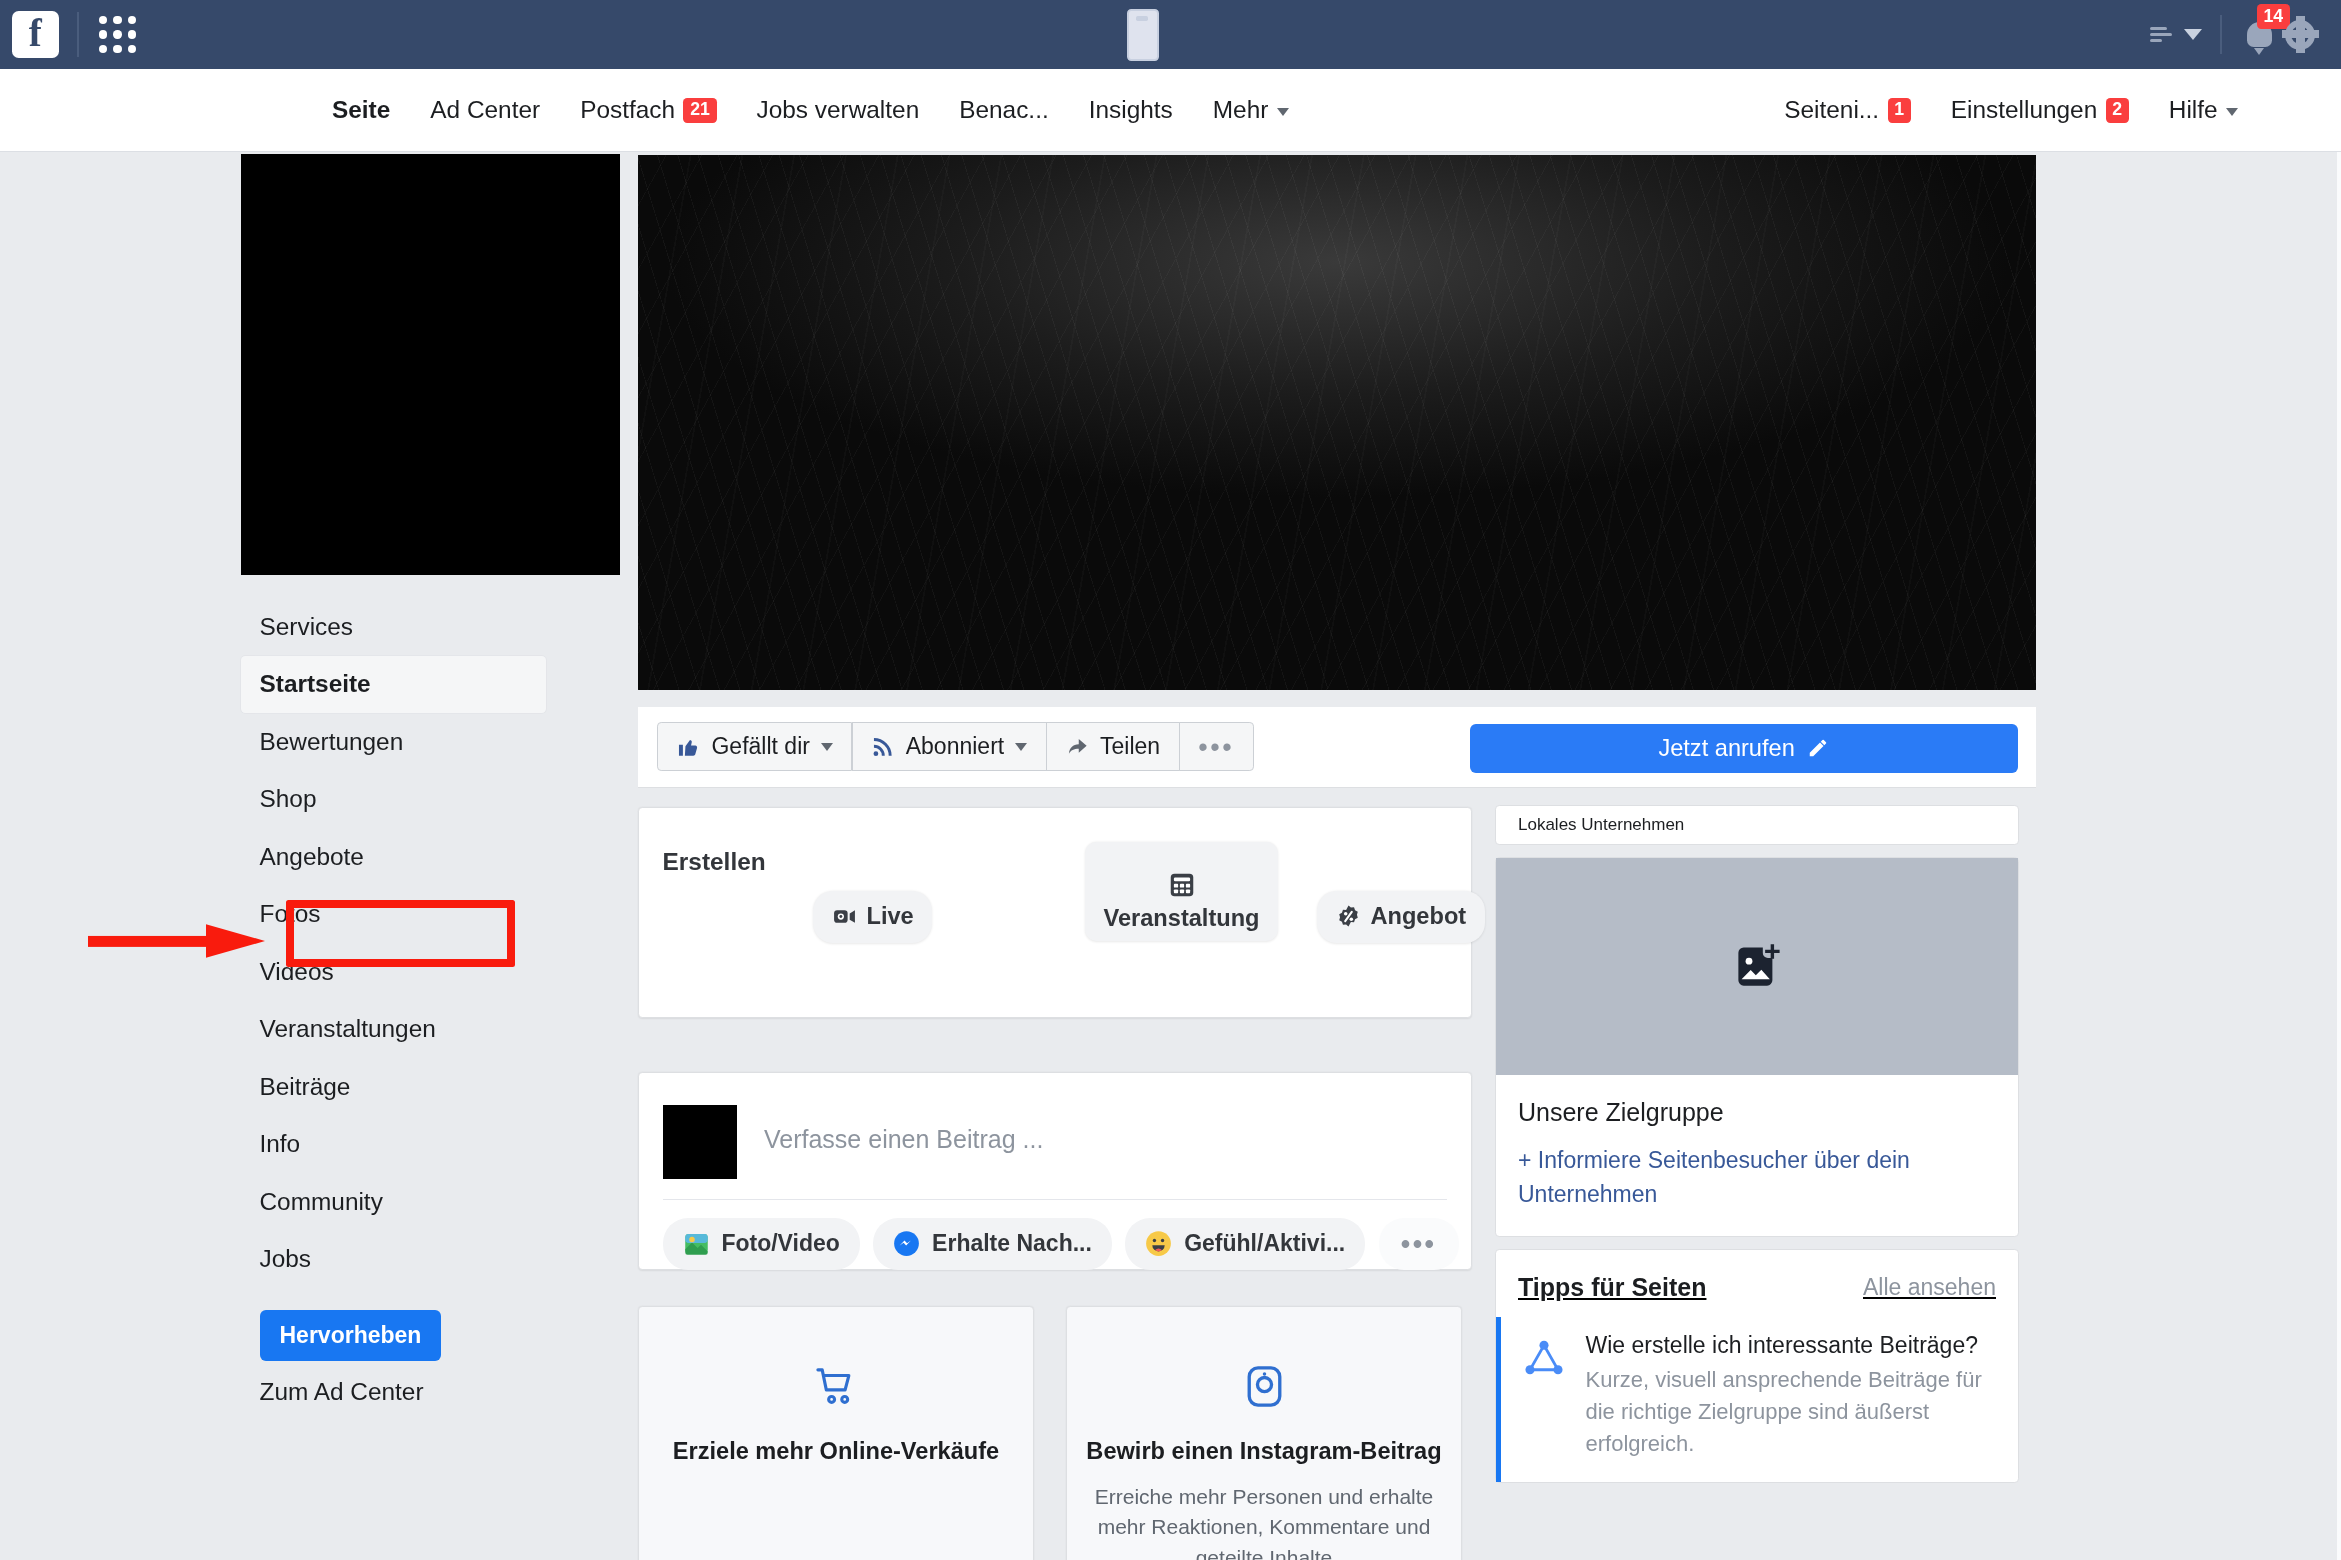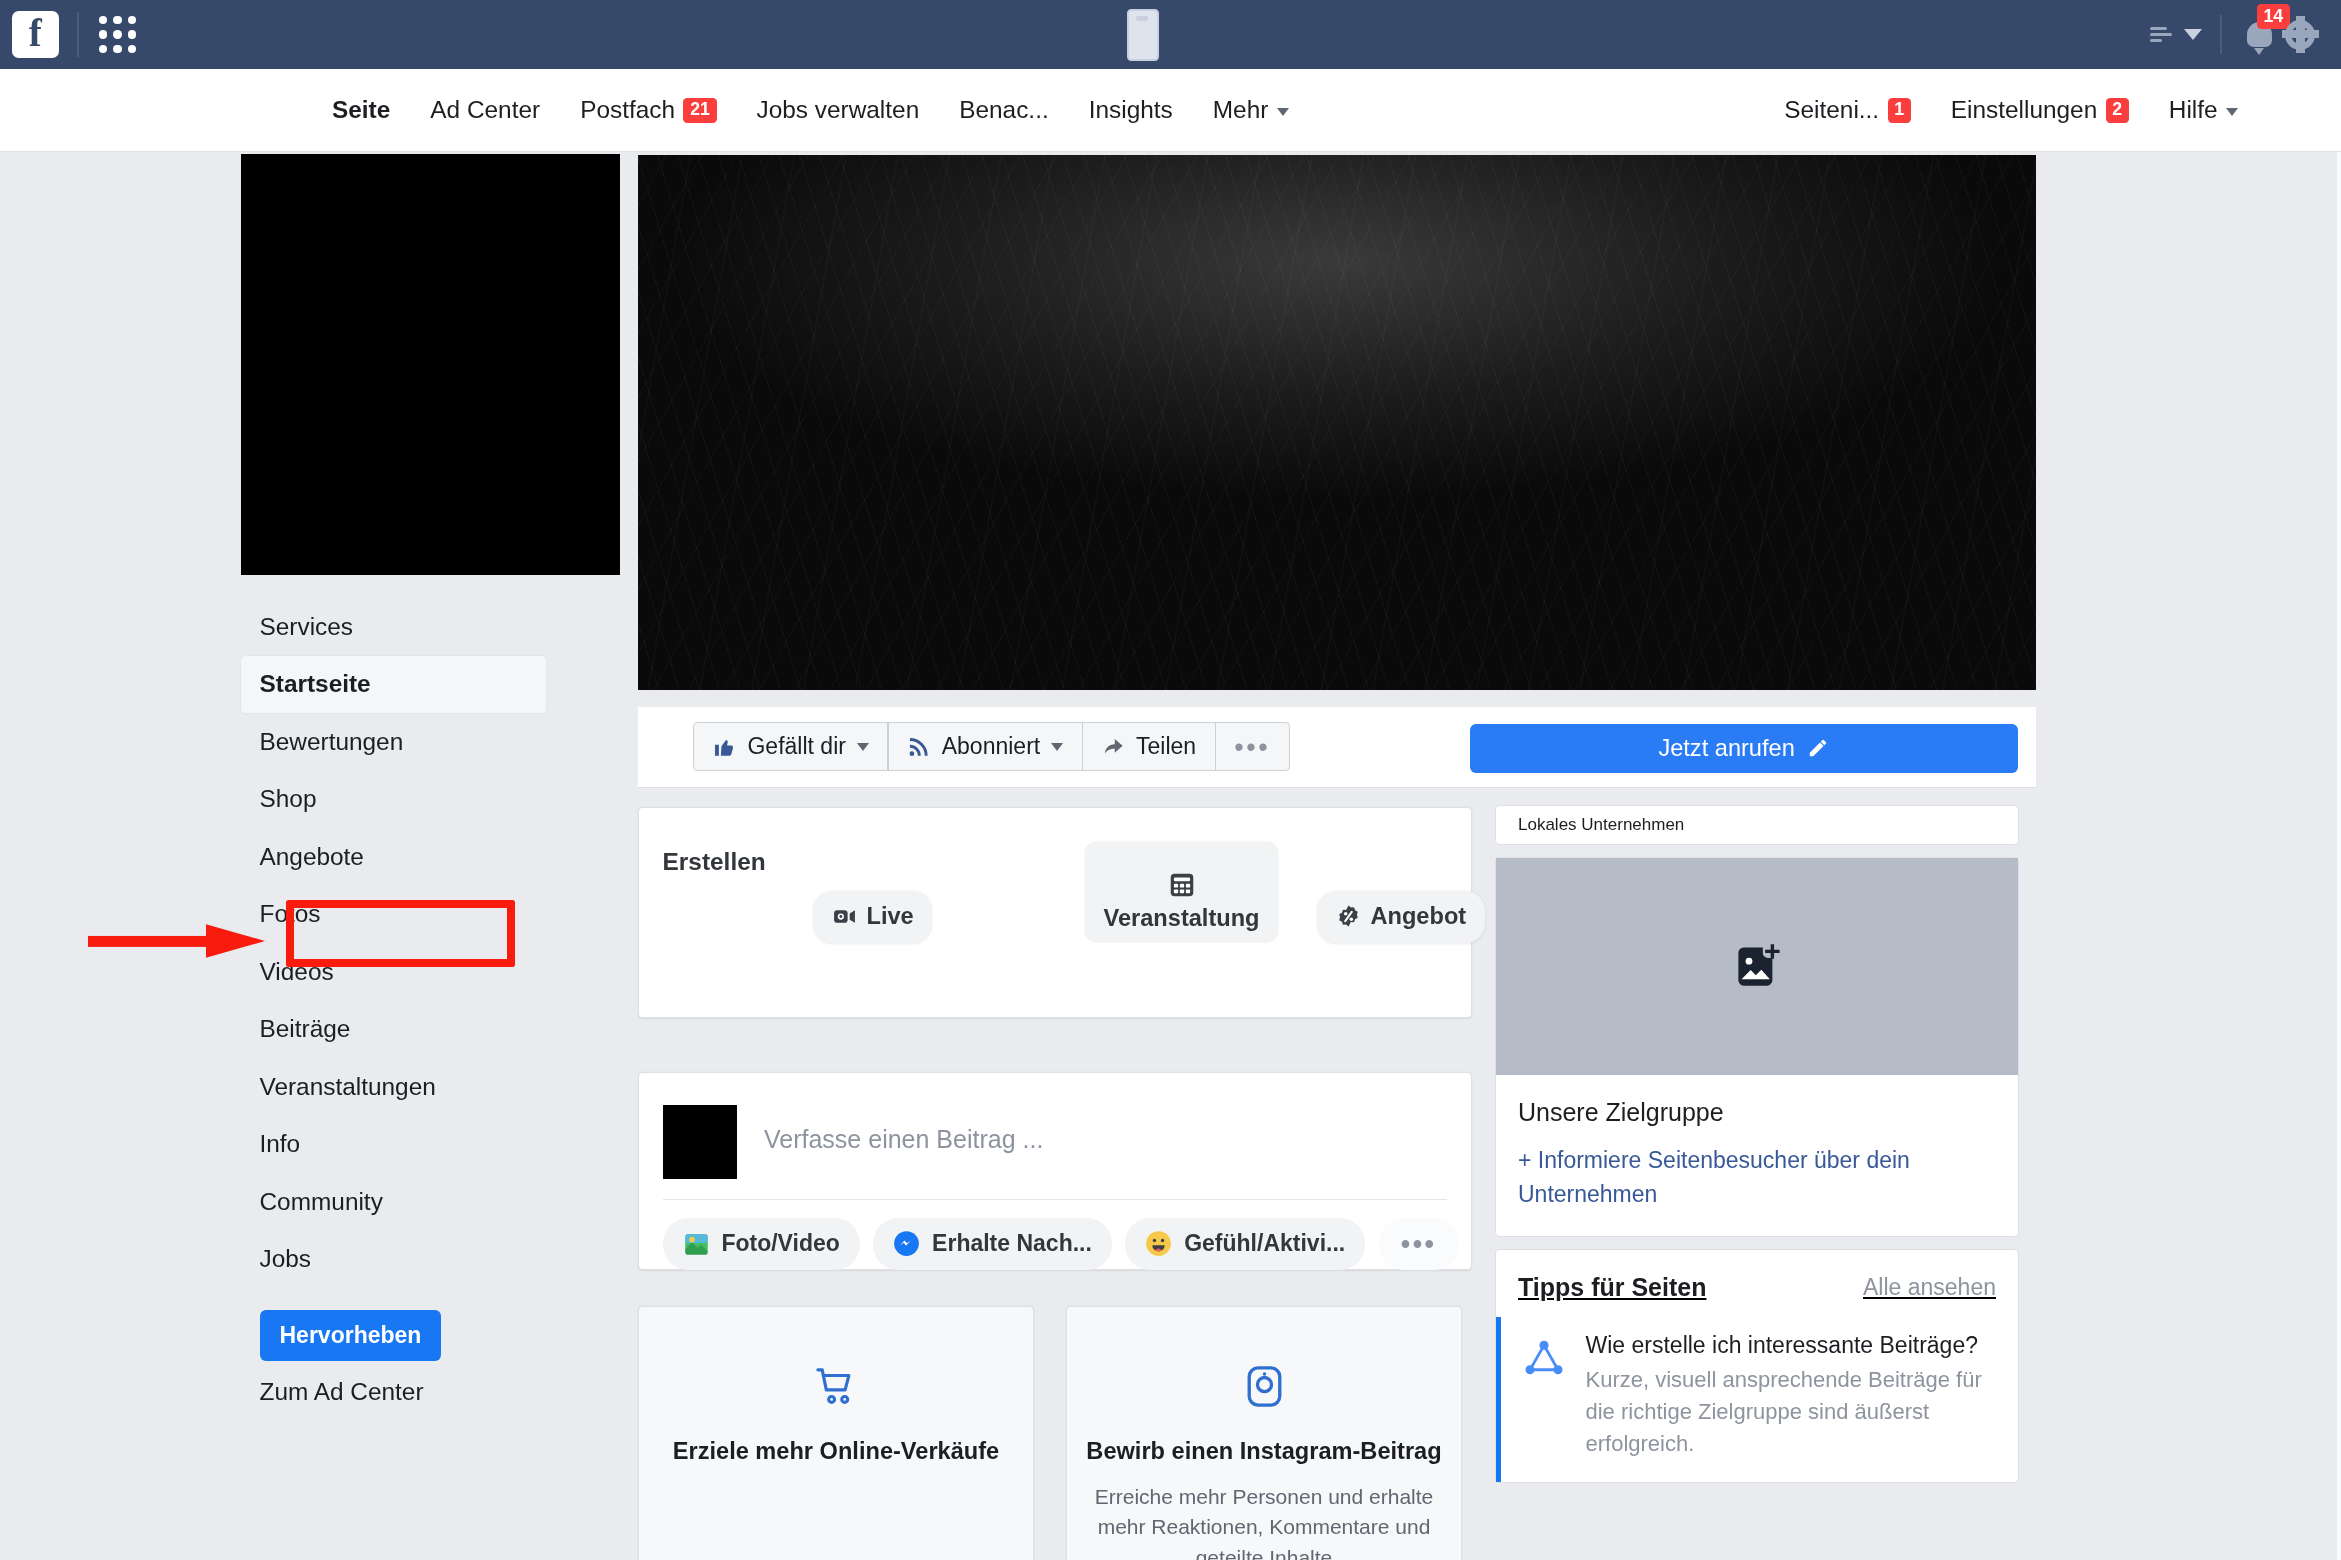--- a/index.html
+++ b/index.html
@@ -142,21 +142,21 @@
   .cover::after {
     content: ""; position: absolute; inset: 0;
     background:
       repeating-linear-gradient(73deg, rgba(255,255,255,.045) 0 0.8px, transparent 0.8px 19.4px),
       repeating-linear-gradient(-61deg, rgba(255,255,255,.035) 0 0.8px, transparent 0.8px 31px),
       repeating-linear-gradient(100deg, rgba(255,255,255,.025) 0 1.7px, transparent 1.7px 51px);
   }
   .actionbar {
     position: absolute; left: 0; top: 553px; width: 1398px; height: 81px;
     background: #fff; border-bottom: 0.8px solid #dddfe2;
-    display: flex; align-items: center; padding-left: 36px;
+    display: flex; align-items: center;
   }
   .btn-group { display: flex; margin-left: 19.4px; }
   .act-btn {
     display: flex; align-items: center; gap: 11px; height: 49px;
     padding: 0 18.5px; border: 0.8px solid #ccd0d5; background: #f5f6f7;
     font-size: 23px; color: #1c1e21; white-space: nowrap; margin-left: -0.8px;
   }
   .act-btn:first-child { border-radius: 4.2px 0 0 4.2px; margin-left: 0; }
   .act-btn:last-child { border-radius: 0 4.2px 4.2px 0; }
   .cta-btn {
@@ -316,22 +316,22 @@
   <div class="left-col">
     <div class="profile-pic"></div>
     <div class="sidenav">
       <div class="side-item spaced"><span>Services</span></div>
       <div class="side-item selected"><span>Startseite</span></div>
       <div class="side-item"><span>Bewertungen</span></div>
       <div class="side-item"><span>Shop</span></div>
       <div class="side-item"><span>Angebote</span></div>
       <div class="side-item"><span>Fotos</span></div>
       <div class="side-item"><span>Videos</span></div>
+      <div class="side-item"><span>Veranstaltungen</span></div>
       <div class="side-item"><span>Beiträge</span></div>
-      <div class="side-item"><span>Veranstaltungen</span></div>
       <div class="side-item"><span>Info</span></div>
       <div class="side-item"><span>Community</span></div>
       <div class="side-item"><span>Jobs</span></div>
       <div class="boost-btn">Hervorheben</div>
       <div class="adcenter-link">Zum Ad Center</div>
     </div>
   </div>
 
   <div class="anno-box"></div>
   <svg class="anno-arrow" viewBox="0 0 210 40">

